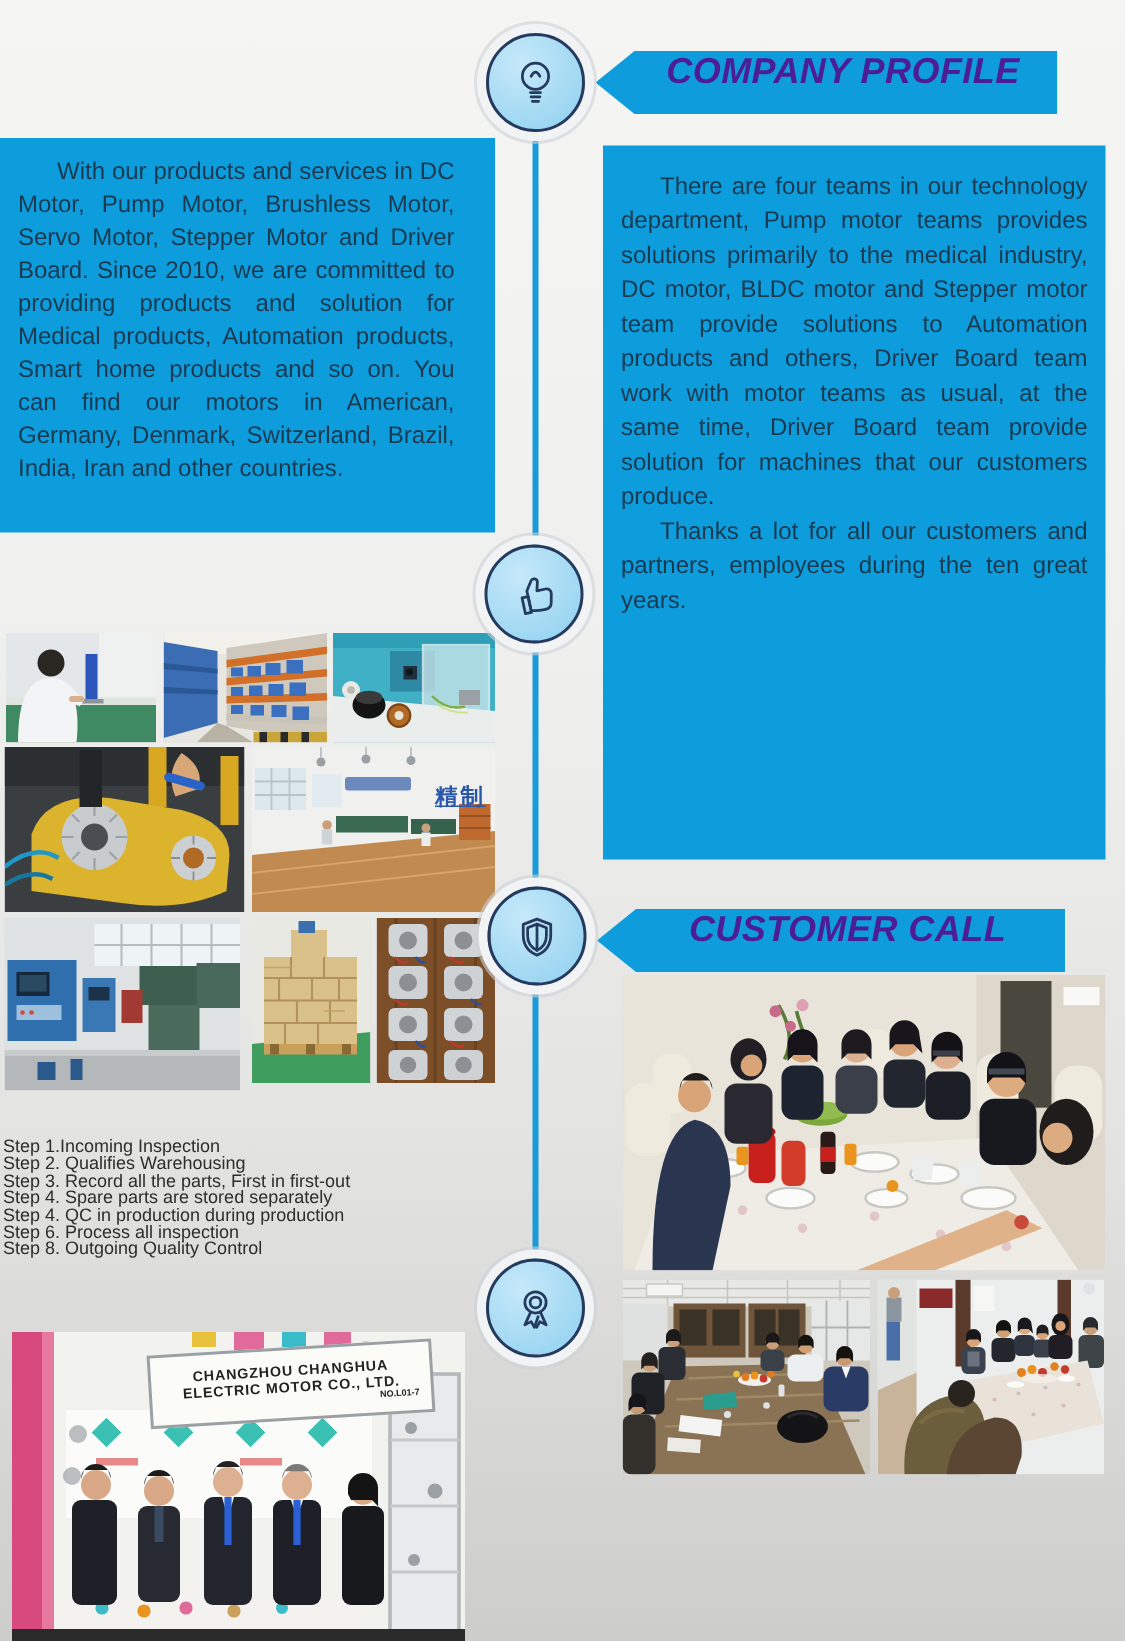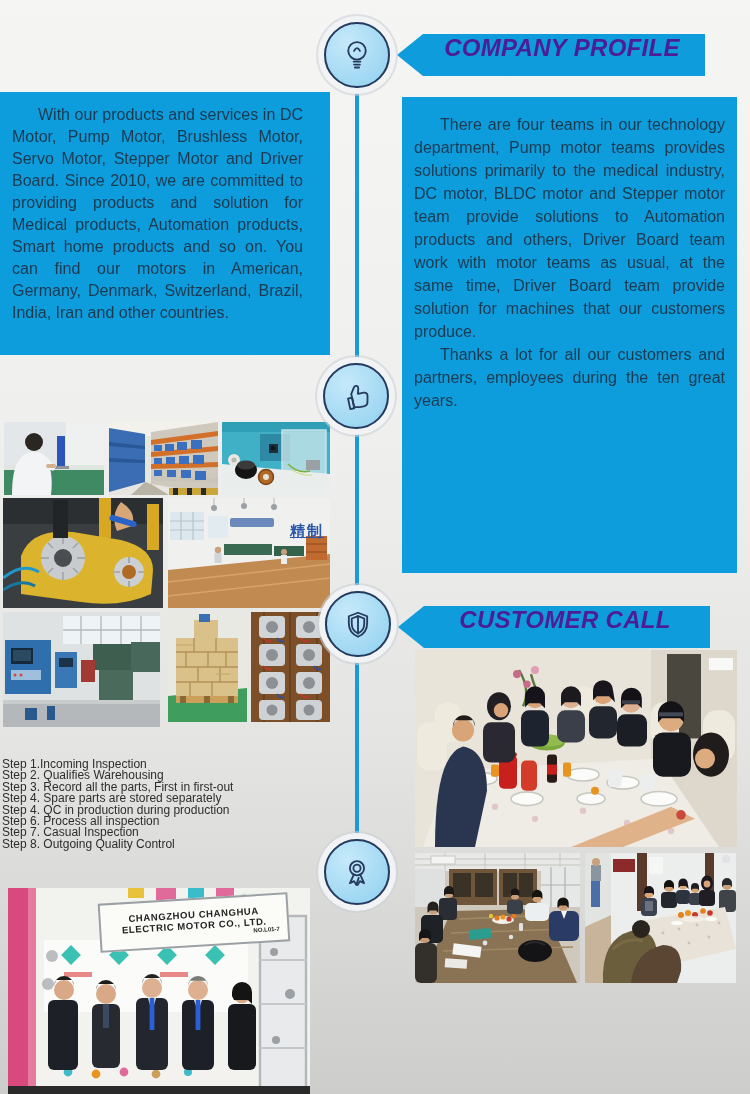--- a/index.html
+++ b/index.html
@@ -318,21 +318,20 @@
   </div>
   <span class="wall-text" style="left:auto;right:426px;top:522px;z-index:2;text-decoration:underline;">精制</span>
 
   <div id="steps">
       <div>Step 1.Incoming Inspection</div>
       <div>Step 2. Qualifies Warehousing</div>
       <div>Step 3. Record all the parts, First in first-out</div>
       <div>Step 4. Spare parts are stored separately</div>
       <div>Step 4. QC in production during production</div>
       <div>Step 6. Process all inspection</div>
-      <div>Step 7. Casual Inspection</div>
       <div>Step 8. Outgoing Quality Control</div>
     </div>
 
   <div class="photo" style="left:8px;top:888px;width:302px;height:206px;">
     <svg viewBox="0 0 151 103" preserveAspectRatio="none">
       <rect width="151" height="103" fill="#f2f2ef"></rect>
       <rect width="10" height="103" fill="#d84a7e"></rect>
         <rect x="10" width="4" height="103" fill="#e8799e"></rect>
       <g>
           <rect x="60" y="0" width="8" height="5" fill="#e8c23a"></rect>

